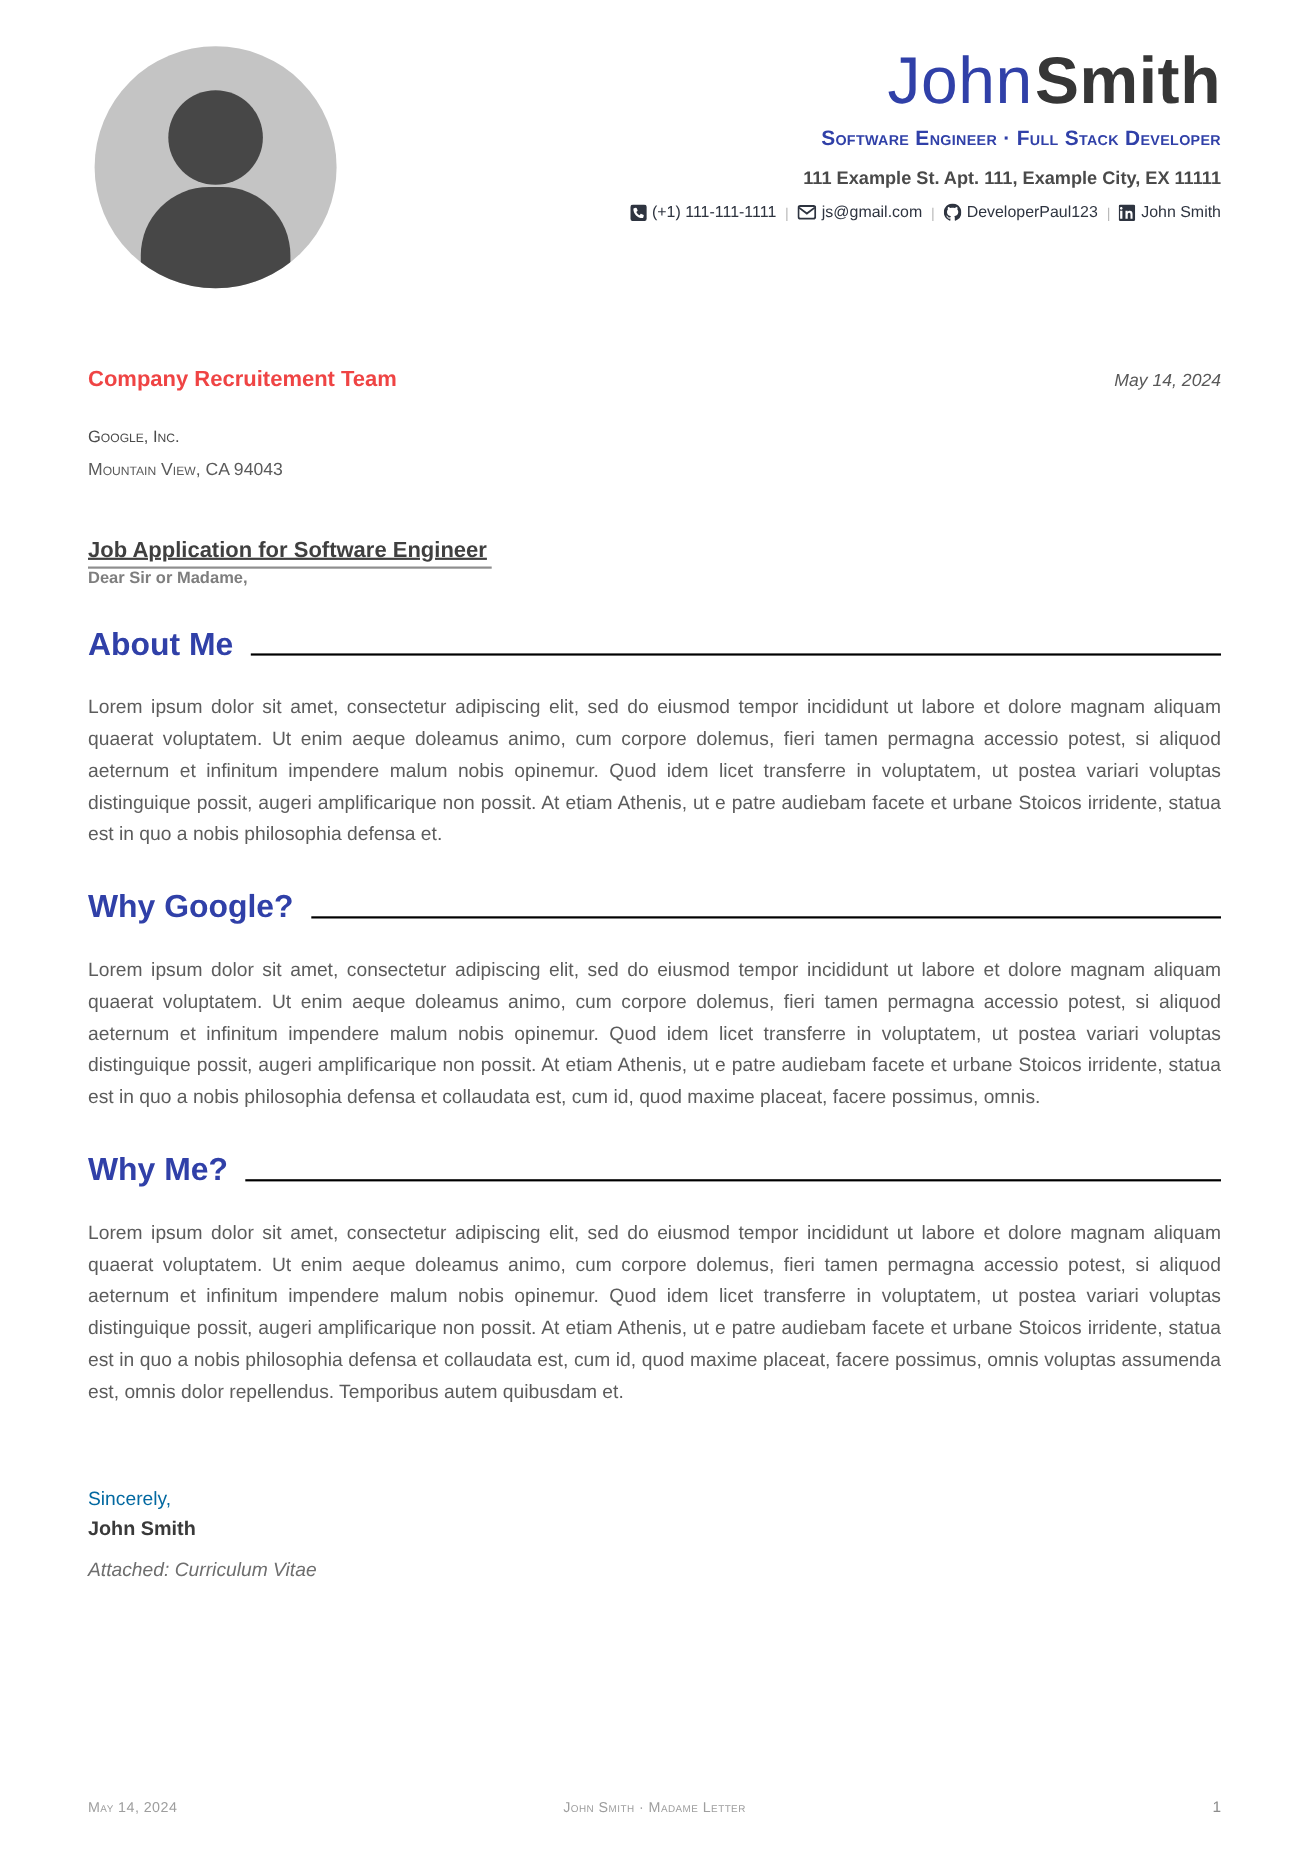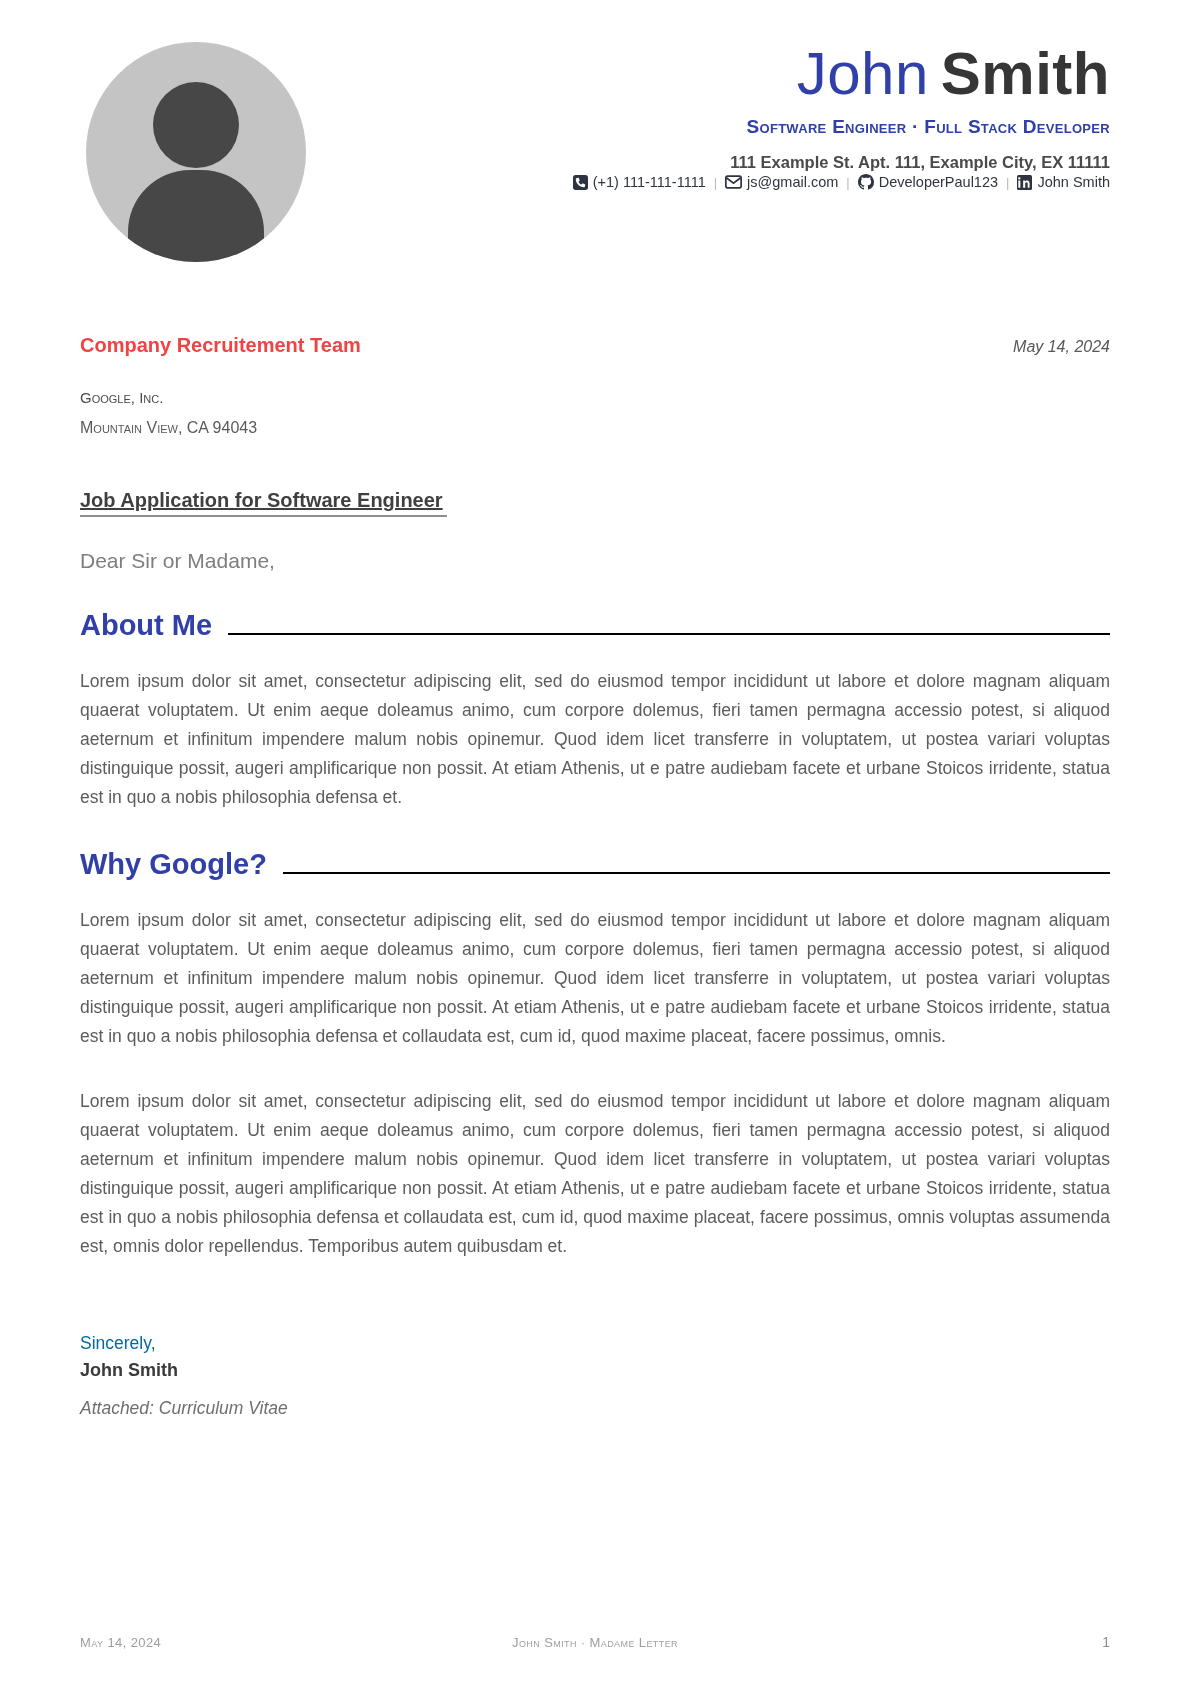--- a/index.html
+++ b/index.html
@@ -32,49 +32,49 @@
     position:absolute;left:50%;top:40px;transform:translateX(-50%);
     width:86px;height:86px;border-radius:50%;background:#474747;
   }
   .avatar-body{
     position:absolute;left:50%;bottom:-14px;transform:translateX(-50%);
     width:136px;height:106px;border-radius:62px 62px 0 0;background:#474747;
   }
   .header-right{position:absolute;right:0;top:0;text-align:right;}
   .name{font-size:60px;line-height:64px;letter-spacing:0.5px;font-weight:normal;white-space:nowrap;}
   .name .first{color:var(--accent);font-weight:200;}
-  .name .last{color:var(--name-bold);font-weight:700;margin-left:12px;}
+  .name .last{color:var(--name-bold);font-weight:700;margin-left:2px;}
   .position{
     margin-top:10px;color:var(--accent);font-weight:700;
     font-variant:small-caps;font-size:19px;letter-spacing:0.3px;
   }
   .address{margin-top:15px;color:#4A4A4A;font-weight:700;font-size:16.5px;}
   .contacts{
-    margin-top:2px;color:var(--contact-text);font-size:14.5px;
+    margin-top:13px;color:var(--contact-text);font-size:14.5px;
     display:flex;justify-content:flex-end;align-items:center;gap:8px;
   }
   .contact{display:inline-flex;align-items:center;gap:5px;color:var(--contact-text);}
   .contact svg{display:block;}
   .sep{color:#B9B9B9;font-size:13px;}
   
   .recipient-row{
     margin-top:64px;display:flex;justify-content:space-between;align-items:baseline;
   }
   .recipient{font-size:20px;font-weight:700;color:#ef4444;}
   .date{font-size:16px;font-style:italic;color:#585858;}
   .company-block{margin-top:26px;font-variant:small-caps;}
   .company{font-size:15px;color:#4A4A4A;line-height:30px;}
   .addr{font-size:16px;color:#5A5A5A;line-height:30px;}
   
   .subject{margin-top:46px;}
   .subject span{
     display:inline-block;font-size:20px;font-weight:700;color:#3F3F3F;
     border-bottom:2px solid #8E8E8E;padding-bottom:3px;padding-right:4px;text-decoration:underline;
   }
-  .opening{margin-top:32px;font-size:21px;color:var(--muted);}
+  .opening{font-size:15px;color:var(--muted);font-weight:bold;}
   
   .section{margin-top:36px;}
   .sec-head{display:flex;align-items:flex-end;}
   .sec-title{color:var(--accent);font-weight:700;font-size:29px;line-height:32px;white-space:nowrap;}
   .sec-rule{flex:1;border-bottom:2px solid var(--rule);margin-left:16px;margin-bottom:6px;}
   .body-par{
     margin-top:26px;font-size:17.5px;line-height:29px;color:var(--body-text);
     text-align:justify;
   }
   
@@ -175,20 +175,24 @@
 
   <section class="section">
     <div class="sec-head">
       <span class="sec-title">Why Google?</span>
       <span class="sec-rule"></span>
     </div>
     <p class="body-par">Lorem ipsum dolor sit amet, consectetur adipiscing elit, sed do eiusmod tempor incididunt ut labore et dolore magnam aliquam quaerat voluptatem. Ut enim aeque doleamus animo, cum corpore dolemus, fieri tamen permagna accessio potest, si aliquod aeternum et infinitum impendere malum nobis opinemur. Quod idem licet transferre in voluptatem, ut postea variari voluptas distinguique possit, augeri amplificarique non possit. At etiam Athenis, ut e patre audiebam facete et urbane Stoicos irridente, statua est in quo a nobis philosophia defensa et collaudata est, cum id, quod maxime placeat, facere possimus, omnis.</p>
   </section>
 
   <section class="section">
+    <div class="sec-head">
+      <span class="sec-title">Why Me?</span>
+      <span class="sec-rule"></span>
+    </div>
     <p class="body-par">Lorem ipsum dolor sit amet, consectetur adipiscing elit, sed do eiusmod tempor incididunt ut labore et dolore magnam aliquam quaerat voluptatem. Ut enim aeque doleamus animo, cum corpore dolemus, fieri tamen permagna accessio potest, si aliquod aeternum et infinitum impendere malum nobis opinemur. Quod idem licet transferre in voluptatem, ut postea variari voluptas distinguique possit, augeri amplificarique non possit. At etiam Athenis, ut e patre audiebam facete et urbane Stoicos irridente, statua est in quo a nobis philosophia defensa et collaudata est, cum id, quod maxime placeat, facere possimus, omnis voluptas assumenda est, omnis dolor repellendus. Temporibus autem quibusdam et.</p>
   </section>
 
   <div class="closing">Sincerely,</div>
   <div class="signature">John Smith</div>
   <div class="attached">Attached: Curriculum Vitae</div>
 
   <footer class="footer">
     <span class="f-left">May 14, 2024</span>
     <span class="f-center">John Smith · Madame Letter</span>

